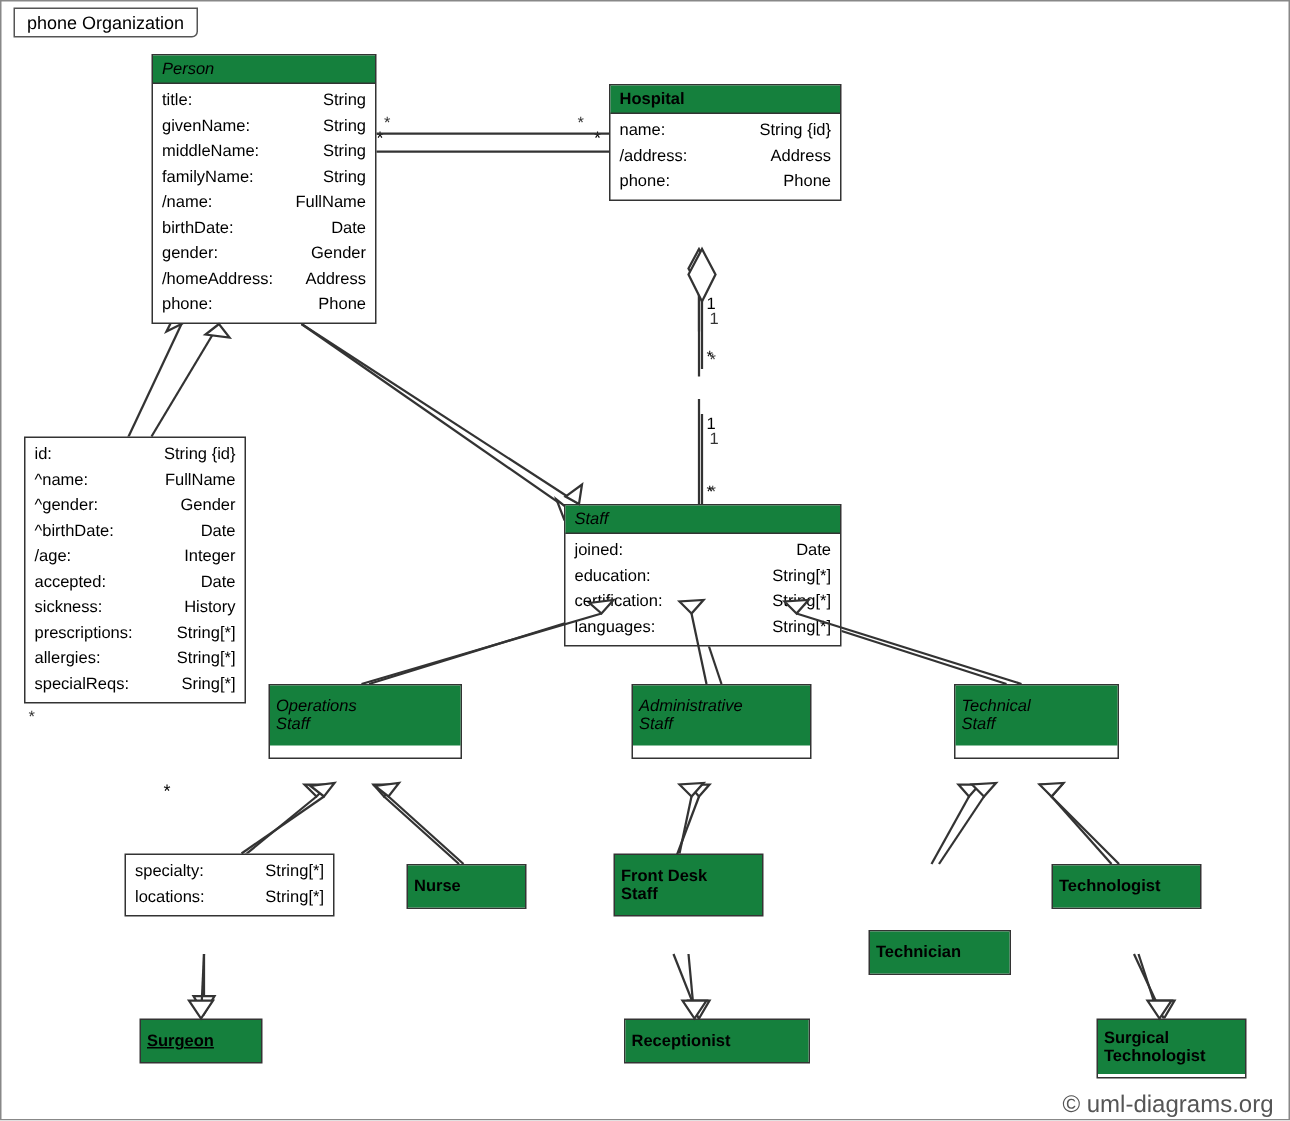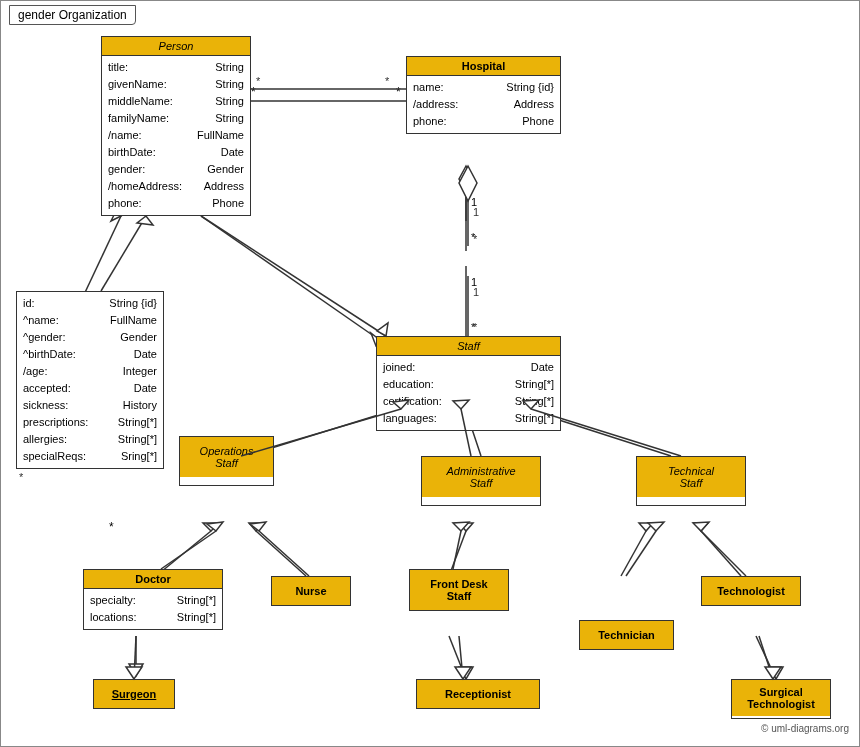--- a/index.html
+++ b/index.html
@@ -32,22 +32,22 @@
     .uml-box {
       position: absolute;
       border: 1.5px solid #333;
       background: #fff;
       text-align: center;
     }
     .uml-box .box-title {
       border-bottom: 1.5px solid #333;
       padding: 3px 6px;
       font-weight: bold;
-      text-align: center;
-      background: #eab308;
+      text-align: left;
+      background: #15803d;
     }
     .uml-box .box-title.italic {
       font-style: italic;
       font-weight: normal;
     }
     .uml-box .box-attrs {
       padding: 3px 6px;
       text-align: left;
       line-height: 1.55;
     }
@@ -61,31 +61,31 @@
 
     svg.connections {
       position: absolute;
       top: 0; left: 0;
       width: 860px;
       height: 747px;
       pointer-events: none;
     }
     .copyright {
       position: absolute;
-      bottom: 12px;
+      bottom: 0;
       right: 10px;
-      font-size: 10px;
+      font-size: 16px;
       color: #555;
     }
   </style>
 </head>
 <body>
 
 <div id="diagram-container">
-  <div class="diagram-title">gender Organization</div>
+  <div class="diagram-title">phone Organization</div>
 
   <svg class="connections">
 
     <line x1="245" y1="100" x2="405" y2="100" stroke="#333" stroke-width="1.5"></line>
     <text x="250" y="95" font-size="12">*</text>
     <text x="395" y="95" font-size="12">*</text>
 
     <line x1="465" y1="165" x2="465" y2="220" stroke="#333" stroke-width="1.5"></line>
 
     <polygon points="465,165 458,178 465,191 472,178" fill="white" stroke="#333" stroke-width="1.5"></polygon>
@@ -265,34 +265,33 @@
           <span class="attr-name">allergies:</span>
           <span class="attr-type">String[*]</span>
         </div>
       <div class="attr-row">
           <span class="attr-name">specialReqs:</span>
           <span class="attr-type">Sring[*]</span>
         </div>
     </div>
   </div>
 
-  <div class="uml-box" style="left:178px; top:435px; width:95px; min-height:50px;">
+  <div class="uml-box" style="left:178px; top:455px; width:129px; min-height:50px;">
     <div class="box-title italic" style="border-bottom:none; padding:8px 4px;">Operations<br>Staff</div>
   </div>
 
   <div class="uml-box" style="left:420px; top:455px; width:120px; min-height:50px;">
     <div class="box-title italic" style="border-bottom:none; padding:8px 4px;">Administrative<br>Staff</div>
   </div>
 
   <div class="uml-box" style="left:635px; top:455px; width:110px; min-height:50px;">
     <div class="box-title italic" style="border-bottom:none; padding:8px 4px;">Technical<br>Staff</div>
   </div>
 
   <div class="uml-box" style="left:82px; top:568px; width:140px;">
-    <div class="box-title">Doctor</div>
     <div class="box-attrs">
       <div class="attr-row">
           <span class="attr-name">specialty:</span>
           <span class="attr-type">String[*]</span>
         </div>
       <div class="attr-row">
           <span class="attr-name">locations:</span>
           <span class="attr-type">String[*]</span>
         </div>
     </div>

